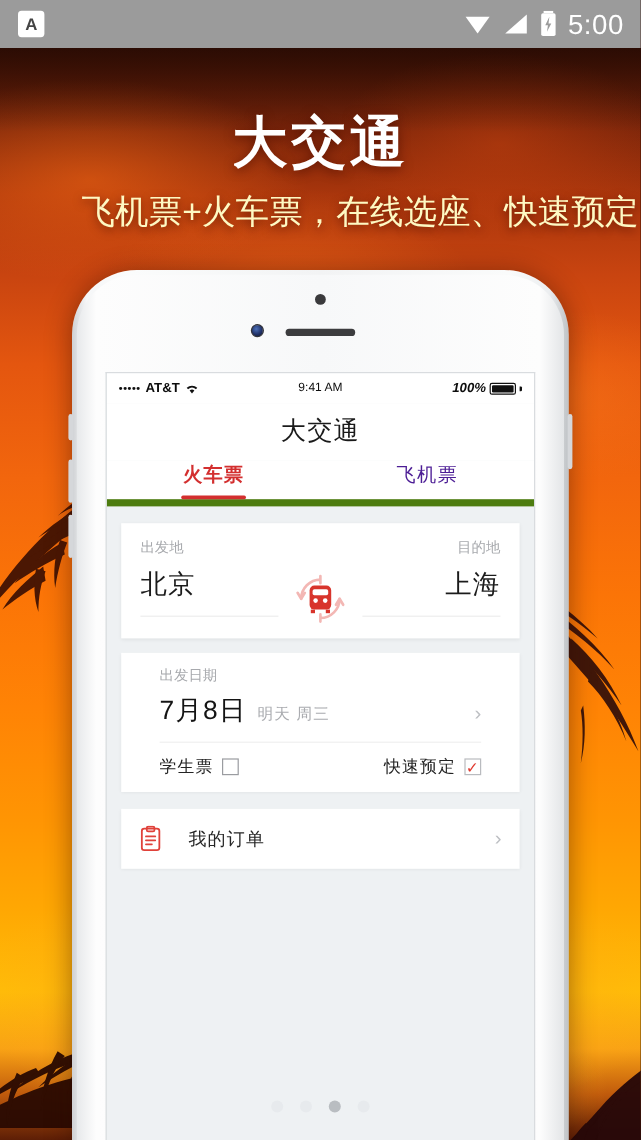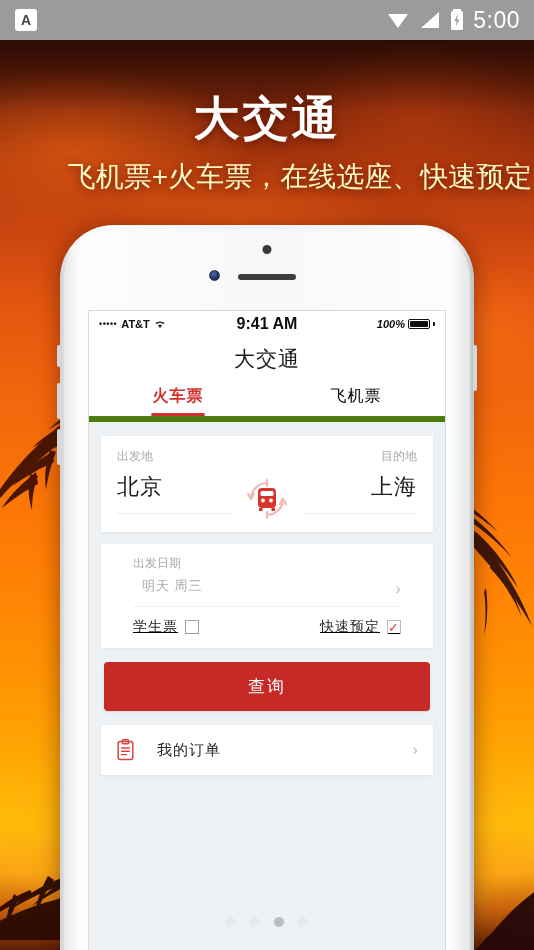--- a/index.html
+++ b/index.html
@@ -126,42 +126,42 @@
   }
 
   
   #ios-status {
     height:25px; background:#fff;
     display:flex; align-items:center; padding:0 10px;
     font-size:11px; font-weight:bold; color:#0d0d0d;
   }
   #ios-carrier { display:flex; align-items:center; gap:4px; }
   #ios-dots { letter-spacing:0.5px; font-size:9px; }
-  #ios-time { position:absolute; left:0; width:100%; text-align:center; font-size:16px; font-weight:bold; pointer-events:none;}
+  #ios-time { position:absolute; left:0; width:100%; text-align:center; font-size:10px; font-weight:normal; pointer-events:none;}
   #ios-right { margin-left:auto; display:flex; align-items:center; gap:3px; }
   #ios-batt-pct { font-size:11px; font-weight:bold;font-style:italic; }
   .batt-shell { width:22px; height:10px; border:1px solid #111; border-radius:2px; position:relative; }
   .batt-fill { position:absolute; left:1px; top:1px; bottom:1px; right:1px; background:#111; border-radius:1px; }
   .batt-tip { width:2px; height:4px; background:#111; border-radius:0 1px 1px 0; }
 
   
   #app-title {
     background:#fff; text-align:center;
     font-size:21px; color:#1a1a1a; padding:9px 0 11px;
     letter-spacing:1px;
   }
 
   
   #tabs {
     background:#fff; display:flex;
     border-bottom:6px solid #4d7c0f;
   }
   .tab {
     flex:1; text-align:center; font-size:16px; padding:2px 0 9px;
-    color:#000000; position:relative; letter-spacing:1px;
+    color:#4c1d95; position:relative; letter-spacing:1px;
   }
   .tab.active { color:#d32f2f; font-weight:bold; }
   .tab.active::after {
     content:""; position:absolute; bottom:0; left:50%; transform:translateX(-50%);
     width:54px; height:3px; background:#d32f2f; border-radius:2px;
   }
 
   
   #body-area { padding:14px 12px 0; }
   .card {
@@ -181,21 +181,21 @@
     width:54px; height:54px;
   }
 
   
   #date-card { padding:11px 32px 0; margin-bottom:14px; }
   #date-label { font-size:12px; color:#a7a9ad; }
   #date-row { display:flex; align-items:baseline; padding:5px 0 11px; border-bottom:1px solid #efefef; position:relative; }
   #date-big { font-size:22px; color:#141414; letter-spacing:1px; }
   #date-sub { font-size:13px; color:#a9abaf; margin-left:9px; letter-spacing:1px; }
   .chev { position:absolute; right:0; top:50%; transform:translateY(-50%); color:#bdbfc3; font-size:17px; }
-  #opts-row { display:flex; justify-content:space-between; align-items:center; padding:11px 0 12px;text-decoration:underline; }
+  #opts-row { display:flex; justify-content:space-between; align-items:center; padding:11px 0 12px; }
   .opt { display:flex; align-items:center; gap:7px; font-size:14px; color:#242424; letter-spacing:1px; }
   .cbox { width:14px; height:14px; border:1px solid #9a9ca0; background:#fff; display:flex; align-items:center; justify-content:center; }
   .cbox.checked { border-color:#b9bbbf; }
   .cbox .tick { color:#e03b30; font-size:13px; line-height:1; font-weight:bold; }
 
   
   #search-btn {
     background:#c62a26; color:#fff; text-align:center;
     font-size:17px; letter-spacing:2px; padding:13px 0;
     border-radius:4px; margin:0 3px 14px; cursor:pointer;
@@ -364,38 +364,38 @@
           <circle cx="23" cy="28.5" r="1.9" fill="#fff"></circle>
           <circle cx="31" cy="28.5" r="1.9" fill="#fff"></circle>
           <rect x="19" y="36" width="3.5" height="3" fill="#d8342c"></rect>
           <rect x="31.5" y="36" width="3.5" height="3" fill="#d8342c"></rect>
         </svg>
       </div>
 
       <div class="card" id="date-card">
         <div id="date-label">出发日期</div>
         <div id="date-row">
+          <span id="date-big">7月8日</span>
           <span id="date-sub">明天 周三</span>
           <span class="chev">›</span>
         </div>
         <div id="opts-row">
           <label class="opt">
             <span>学生票</span>
             <span class="cbox"></span>
           </label>
           <label class="opt">
             <span>快速预定</span>
             <span class="cbox checked">
                 <span class="tick">✓</span>
               </span>
           </label>
         </div>
       </div>
 
-      <div id="search-btn">查询</div>
 
       <div class="card" id="orders-card">
         <svg width="19" height="22" viewBox="0 0 19 22">
           <rect x="2.2" y="2.5" width="14.6" height="18" rx="2" fill="none" stroke="#e0413a" stroke-width="1.5"></rect>
           <rect x="6.3" y="0.8" width="6.4" height="4" rx="1.2" fill="none" stroke="#e0413a" stroke-width="1.5"></rect>
           <line x1="5.6" y1="9" x2="13.4" y2="9" stroke="#e0413a" stroke-width="1.4" stroke-linecap="round"></line>
           <line x1="5.6" y1="12.3" x2="13.4" y2="12.3" stroke="#e0413a" stroke-width="1.4" stroke-linecap="round"></line>
           <line x1="5.6" y1="15.6" x2="10.6" y2="15.6" stroke="#e0413a" stroke-width="1.4" stroke-linecap="round"></line>
         </svg>
         <span id="orders-label">我的订单</span>

